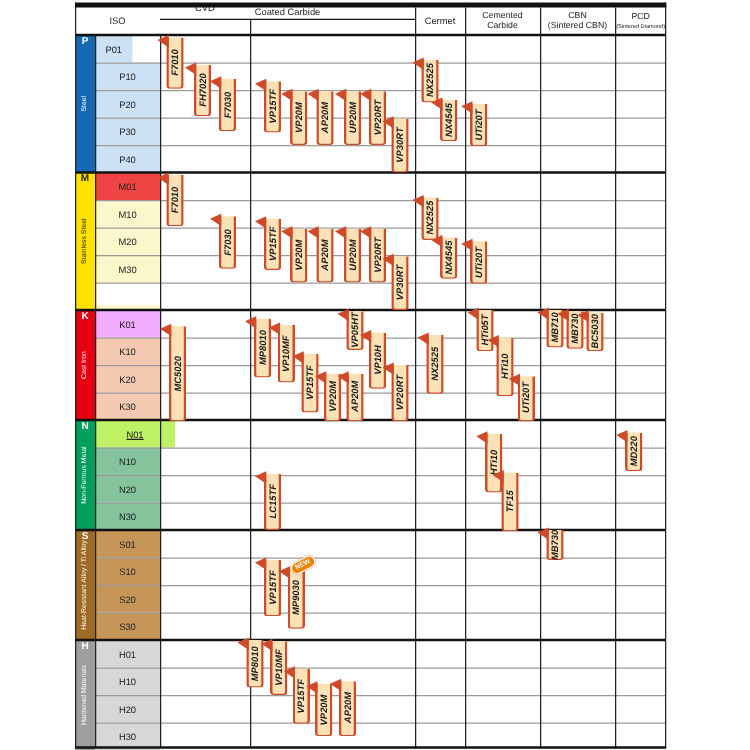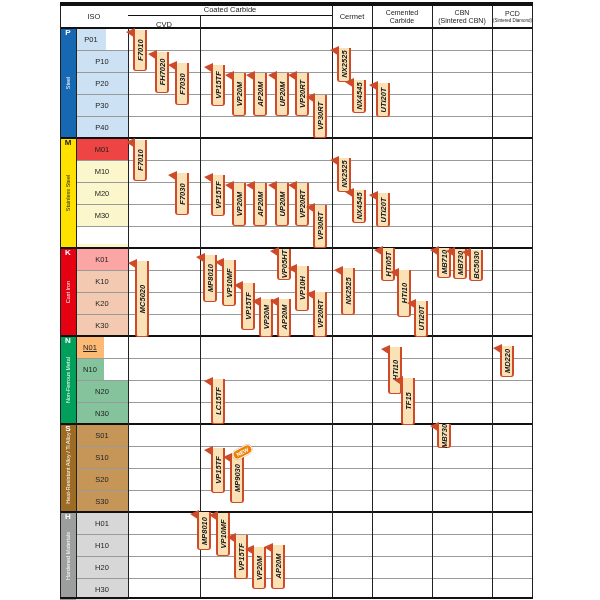--- a/index.html
+++ b/index.html
@@ -32,21 +32,21 @@
           border-radius:8px;padding:1px 3px;font-weight:bold;font-size:5.5px;
           transform:rotate(-28deg);box-shadow:0 0 1px #b5561a;}
 </style>
 </head>
 <body>
 
 <div id="chart" style="--rf: #fbe2b6; --rb: #cf4a28;">
 
   <div class="hdr" style="left:60px;top:6px;width:68px;height:22px;">ISO</div>
   <div class="hdr" style="left:128px;top:6px;width:204px;height:9px;">Coated Carbide</div>
-  <div class="hdr" style="left:128px;top:18px;width:72px;height:14px;">CVD</div>
+  <div class="hdr" style="left:128px;top:0;width:72px;height:14px;">CVD</div>
   <div class="hdr" style="left:332px;top:6px;width:40px;height:22px;">Cermet</div>
   <div class="hdr" style="left:372px;top:6px;width:60px;height:22px;">
     <span class="hline2">Cemented</span>
     <span class="hline2">Carbide</span>
   </div>
   <div class="hdr" style="left:432px;top:6px;width:60px;height:22px;">
     <span class="hline2">CBN</span>
     <span class="hline2">(Sintered CBN)</span>
   </div>
   <div class="hdr" style="left:492px;top:6px;width:41px;height:22px;">
@@ -78,34 +78,34 @@
     <div class="rline" style="left: 76px; top: 182px; width: 456px;"></div>
     <div class="rowlab" style="left: 76px; top: 204px; width: 52px; height: 22px; background: rgb(251, 246, 204);">M30</div>
     <div class="rline" style="left: 76px; top: 204px; width: 456px;"></div>
     <div class="rowlab" style="left: 76px; top: 244px; width: 52px; height: 22px; background: rgb(251, 246, 204);">M40</div>
     <div class="rline" style="left: 76px; top: 226px; width: 456px;"></div>
     <div class="sline" style="left: 60px; top: 137px; width: 472px;"></div>
     <div class="sidebar" style="left: 60px; top: 248px; height: 88px; background: rgb(229, 0, 18);">
       <div class="sec-letter" style="color: rgb(255, 255, 255);">K</div>
       <div class="sec-vlabel" style="color: rgb(255, 255, 255);">Cast Iron</div>
     </div>
-    <div class="rowlab" style="left: 76px; top: 248px; width: 52px; height: 22px; background: #fca5a5;">K01</div>
+    <div class="rowlab" style="left: 76px; top: 248px; width: 52px; height: 22px; background: #f0abfc;">K01</div>
     <div class="rowlab" style="left: 76px; top: 270px; width: 52px; height: 22px; background: rgb(244, 201, 178);">K10</div>
     <div class="rline" style="left: 76px; top: 270px; width: 456px;"></div>
     <div class="rowlab" style="left: 76px; top: 292px; width: 52px; height: 22px; background: rgb(244, 201, 178);">K20</div>
     <div class="rline" style="left: 76px; top: 292px; width: 456px;"></div>
     <div class="rowlab" style="left: 76px; top: 314px; width: 52px; height: 22px; background: rgb(244, 201, 178);">K30</div>
     <div class="rline" style="left: 76px; top: 314px; width: 456px;"></div>
     <div class="sline" style="left: 60px; top: 247px; width: 472px;"></div>
     <div class="sidebar" style="left: 60px; top: 336px; height: 88px; background: rgb(0, 160, 92);">
       <div class="sec-letter" style="color: rgb(255, 255, 255);">N</div>
       <div class="sec-vlabel" style="color: rgb(255, 255, 255);">Non-Ferrous Metal</div>
     </div>
-    <div class="rowlab" style="left: 76px; top: 336px; width: 28px; height: 22px; background: #fdba74; text-decoration: underline;">N01</div>
-    <div class="rowlab" style="left: 76px; top: 358px; width: 28px; height: 22px; background: rgb(132, 195, 156);">N10</div>
+    <div class="rowlab" style="left: 76px; top: 336px; width: 64px; height: 22px; background: #bef264; text-decoration: underline;">N01</div>
+    <div class="rowlab" style="left: 76px; top: 358px; width: 52px; height: 22px; background: rgb(132, 195, 156);">N10</div>
     <div class="rline" style="left: 76px; top: 358px; width: 456px;"></div>
     <div class="rowlab" style="left: 76px; top: 380px; width: 52px; height: 22px; background: rgb(132, 195, 156);">N20</div>
     <div class="rline" style="left: 76px; top: 380px; width: 456px;"></div>
     <div class="rowlab" style="left: 76px; top: 402px; width: 52px; height: 22px; background: rgb(132, 195, 156);">N30</div>
     <div class="rline" style="left: 76px; top: 402px; width: 456px;"></div>
     <div class="sline" style="left: 60px; top: 335px; width: 472px;"></div>
     <div class="sidebar" style="left: 60px; top: 424px; height: 88px; background: rgb(158, 107, 36);">
       <div class="sec-letter" style="color: rgb(255, 255, 255);">S</div>
       <div class="sec-vlabel" style="color: rgb(255, 255, 255);">Heat-Resistant Alloy / Ti Alloy</div>
     </div>

